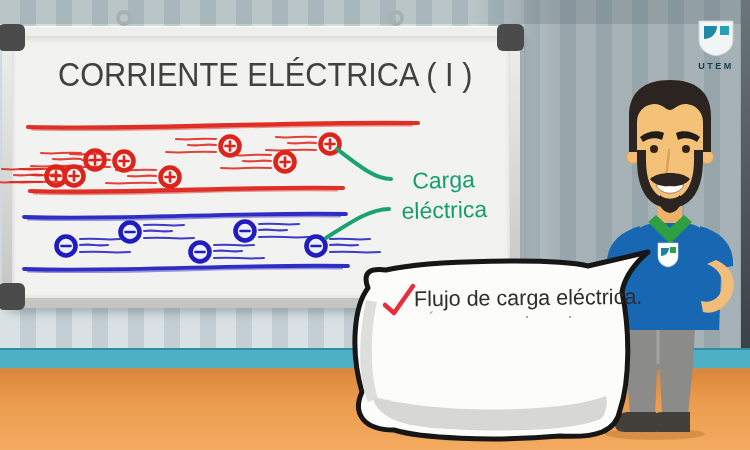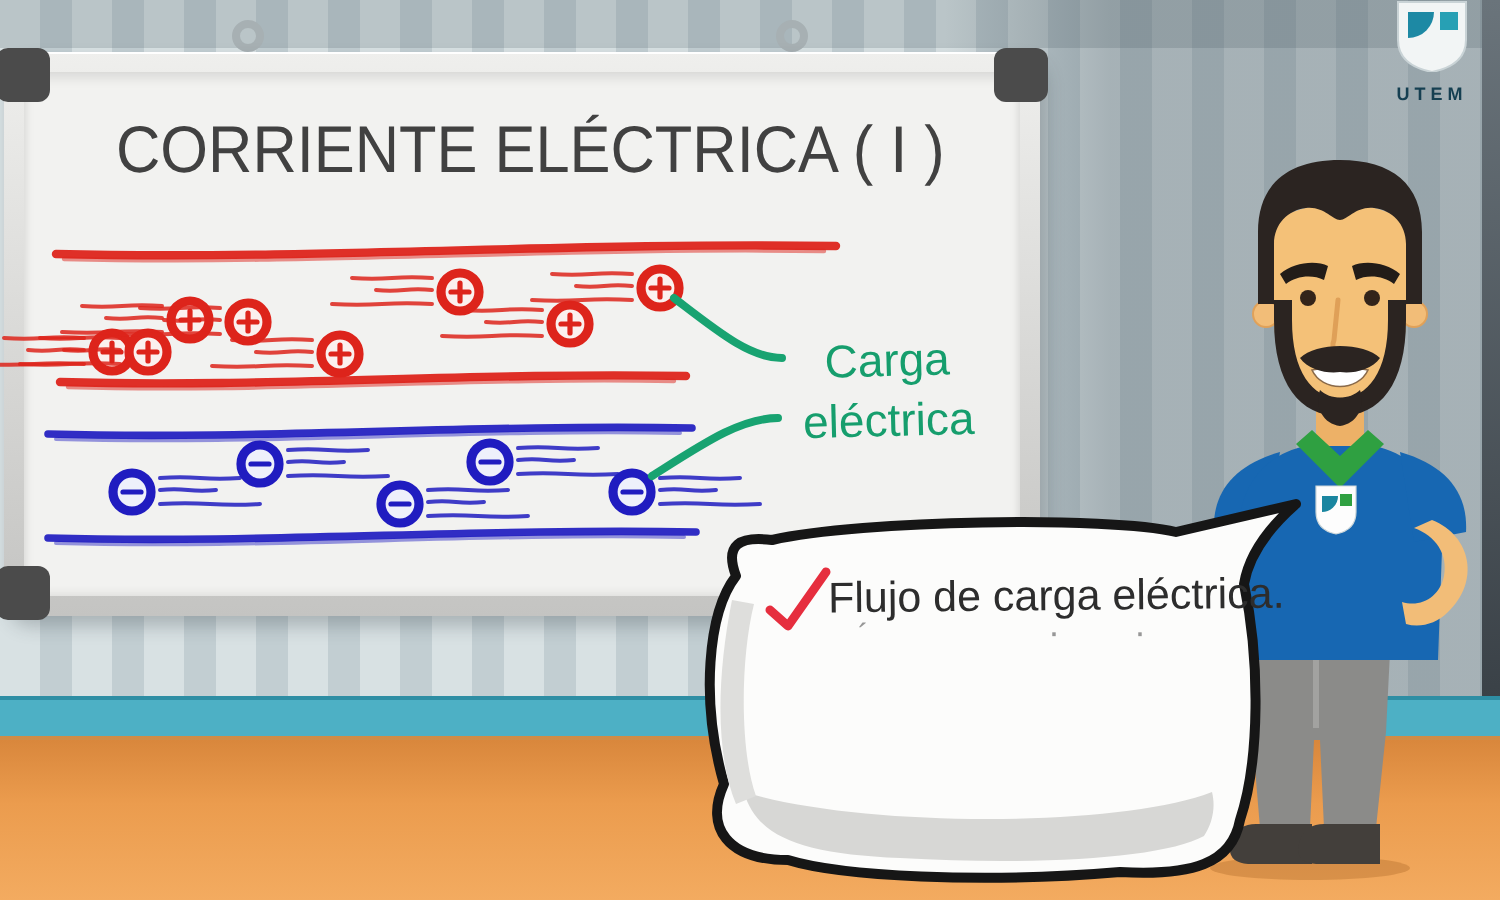--- a/index.html
+++ b/index.html
@@ -75,21 +75,21 @@
     white-space:nowrap;z-index:31;transform:rotate(-.6deg);
   }
   .bubble-hint-accent{
     position:absolute;left:429px;top:310px;font-size:16px;color:#555;opacity:.6;z-index:31;
   }
   .bubble-hint-dots{
     position:absolute;left:524px;top:306px;font-size:18px;color:#555;opacity:.6;
     letter-spacing:16px;z-index:31;
   }
   
-  .utem{position:absolute;left:686px;top:0;width:60px;text-align:center;z-index:15;}
+  .utem{position:absolute;left:686px;top:20px;width:60px;text-align:center;z-index:15;}
   .utem-text{
     font-size:9px;font-weight:bold;letter-spacing:2.5px;color:#153f51;margin-top:1px;
   }
 </style>
 </head>
 <body>
 
 <div class="scene">
 
   <div class="wall"></div>

